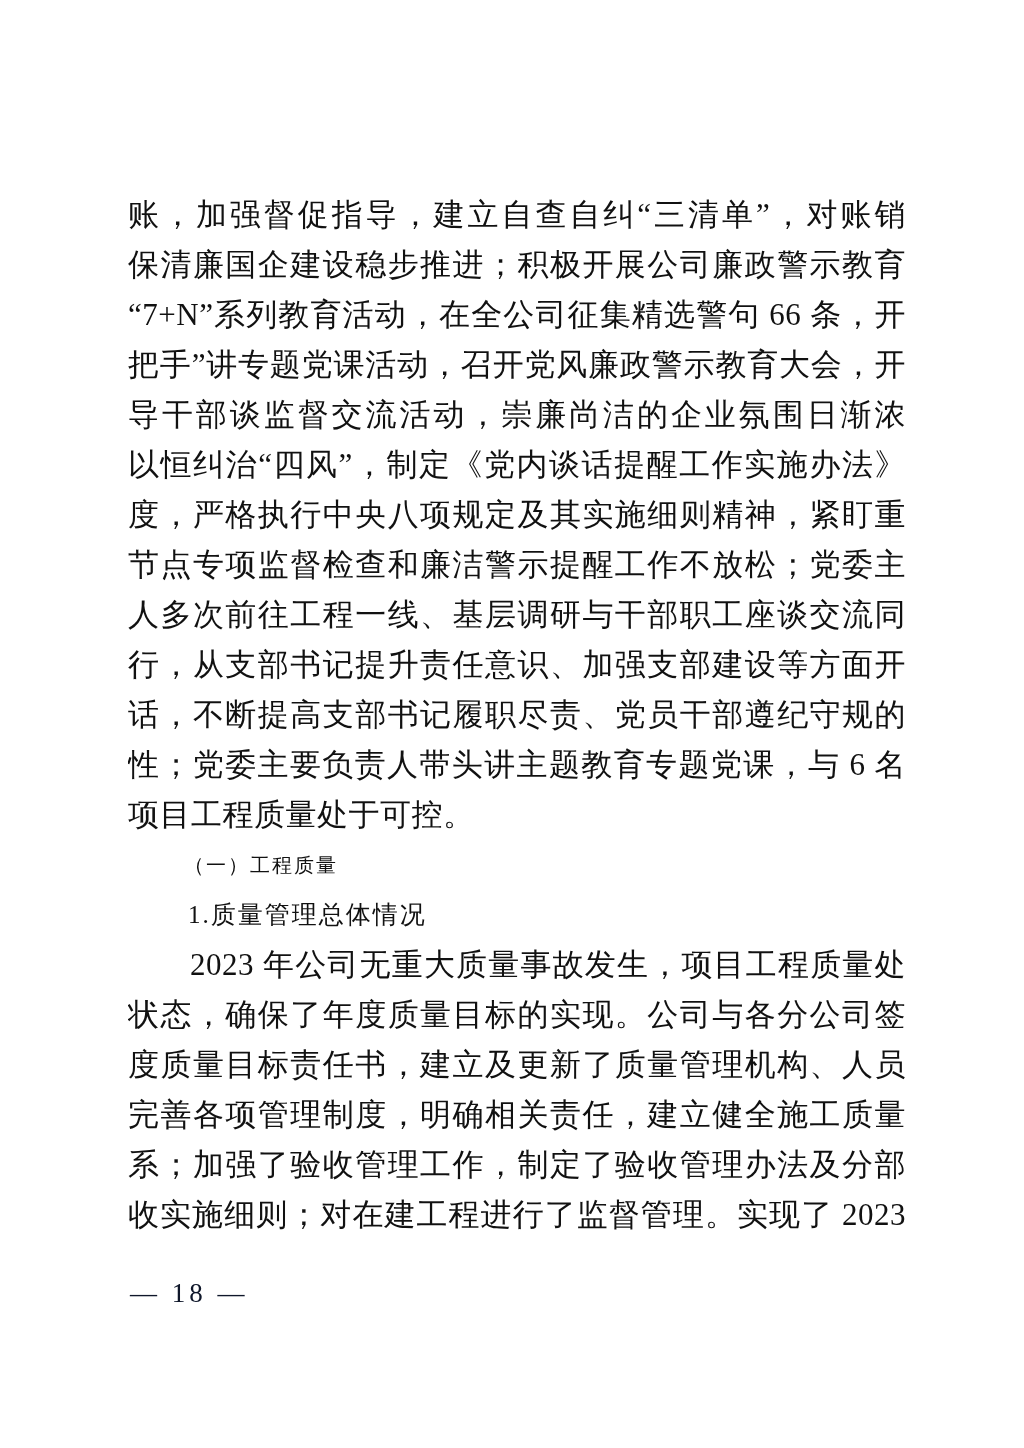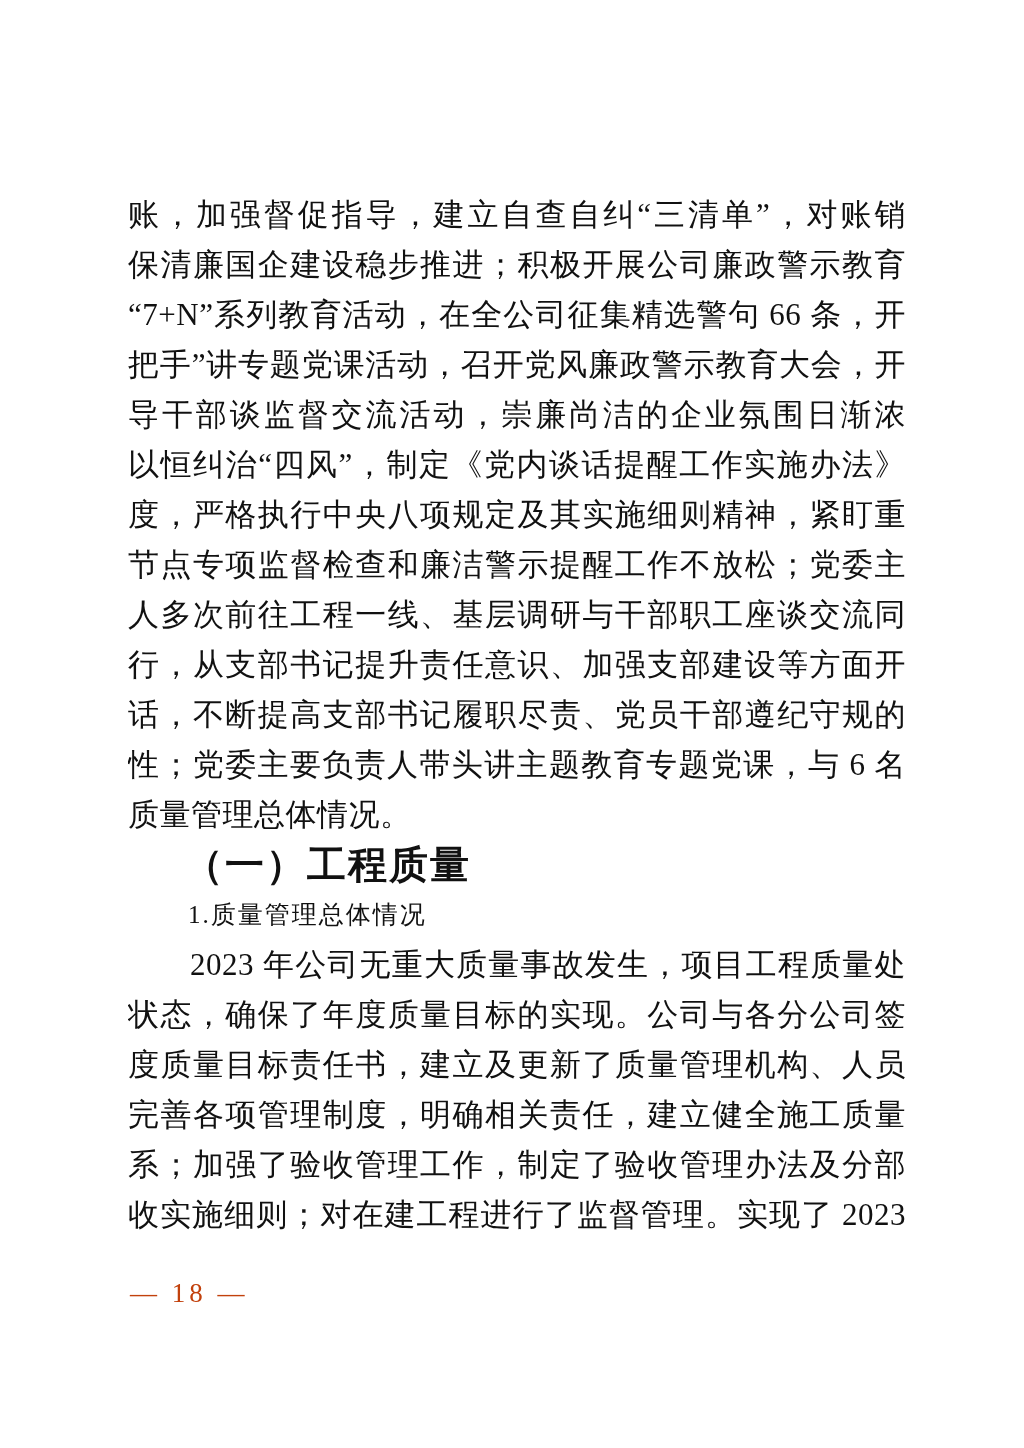--- a/index.html
+++ b/index.html
@@ -44,22 +44,22 @@
     font-weight: bold;
     font-size: 32px;
     line-height: 50px;
     height: 50px;
     margin: 6px 0 0 0;
     text-indent: 56px;
     letter-spacing: 1px;
   }
   .h-sub {
     font-family: "Liberation Serif", "DejaVu Serif", serif;
-    font-weight: bold;
-    font-size: 39px;
+    font-weight: normal;
+    font-size: 20px;
     line-height: 50px;
     height: 50px;
     margin: 0;
     text-indent: 56px;
     letter-spacing: 2px;
   }
   .h-item {
     font-family: "Liberation Serif", "DejaVu Serif", serif;
     font-weight: normal;
     font-size: 25px;
@@ -69,21 +69,21 @@
     text-indent: 60px;
     letter-spacing: 2px;
   }
   .footer {
     position: absolute;
     left: 130px;
     top: 1276px;
     font-size: 27px;
     line-height: 34px;
     letter-spacing: 4px;
-    color: #c2410c;
+    color: #0f172a;
   }
 </style>
 </head>
 <body>
 
 <div class="page">
   <div class="content">
 
     <div class="para">
         <div class="line first-line">账，加强督促指导，建立自查自纠“三清单”，对账销号，确</div>
@@ -91,21 +91,21 @@
         <div class="line">“7+N”系列教育活动，在全公司征集精选警句 66 条，开展“一</div>
         <div class="line">把手”讲专题党课活动，召开党风廉政警示教育大会，开展领</div>
         <div class="line">导干部谈监督交流活动，崇廉尚洁的企业氛围日渐浓厚；持之</div>
         <div class="line">以恒纠治“四风”，制定《党内谈话提醒工作实施办法》等制</div>
         <div class="line">度，严格执行中央八项规定及其实施细则精神，紧盯重要节假</div>
         <div class="line">节点专项监督检查和廉洁警示提醒工作不放松；党委主要负责</div>
         <div class="line">人多次前往工程一线、基层调研与干部职工座谈交流同步进</div>
         <div class="line">行，从支部书记提升责任意识、加强支部建设等方面开展谈</div>
         <div class="line">话，不断提高支部书记履职尽责、党员干部遵纪守规的自觉</div>
         <div class="line">性；党委主要负责人带头讲主题教育专题党课，与 6 名提级干</div>
-        <div class="line last-line">质量管理总体情况。</div>
+        <div class="line last-line">项目工程质量处于可控。</div>
       </div>
 
 
     <h3 class="h-sub">（一）工程质量</h3>
 
     <h4 class="h-item">1.质量管理总体情况</h4>
 
     <div class="para indent-first">
         <div class="line first-line">2023 年公司无重大质量事故发生，项目工程质量处于可控</div>
         <div class="line">状态，确保了年度质量目标的实现。公司与各分公司签订了年</div>

